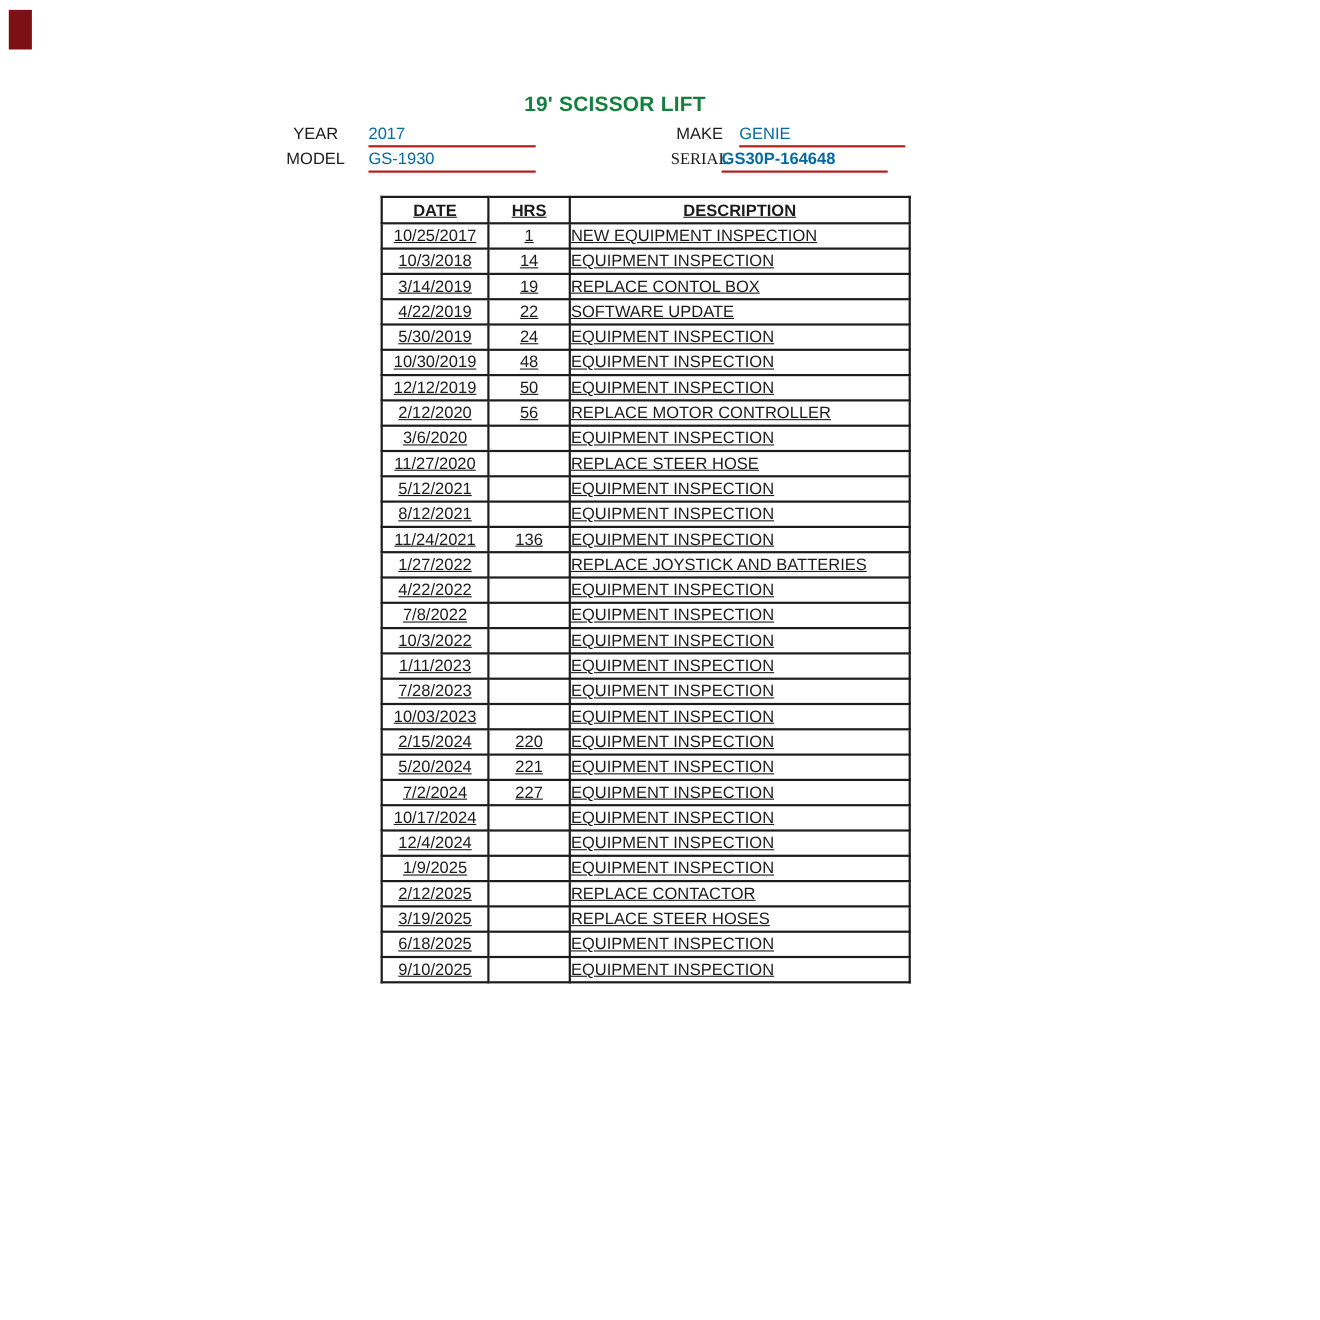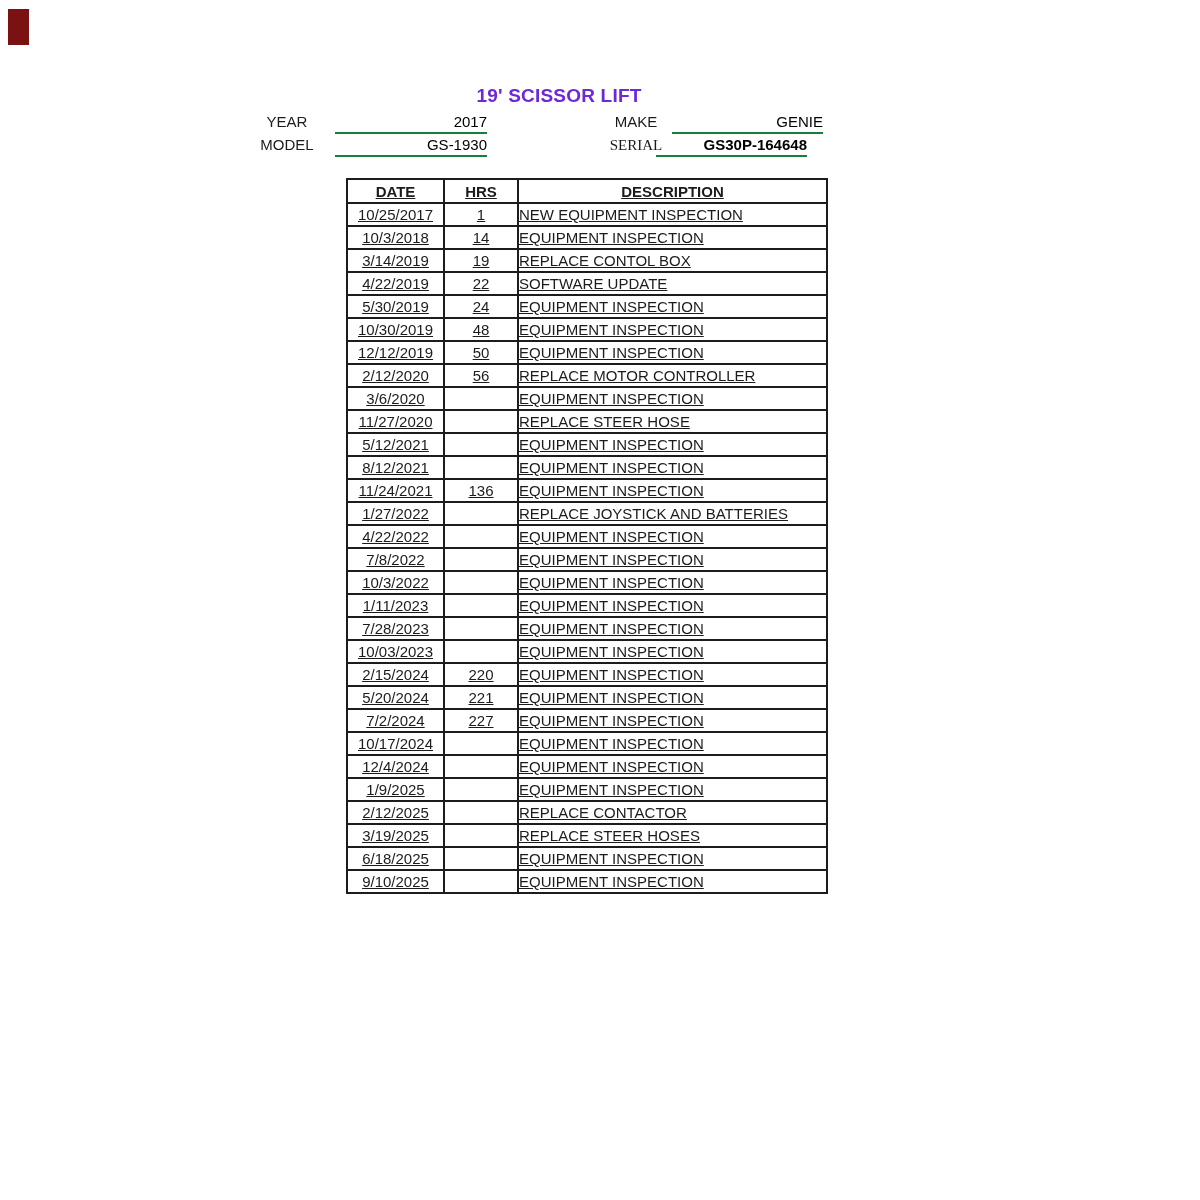--- a/index.html
+++ b/index.html
@@ -23,39 +23,39 @@
   .title {
     position: absolute;
     left: 259px;
     top: 85px;
     width: 600px;
     margin: 0;
     text-align: center;
     font-size: 19px;
     font-weight: bold;
     letter-spacing: 0.2px;
-    color: #6d28d9;
+    color: #15803d;
   }
   .field-row {
     position: absolute;
     height: 22px;
     font-size: 15px;
     line-height: 20px;
   }
   .field-label {
     position: absolute;
     width: 80px;
     text-align: center;
     color: #1b1b1b;
   }
   .field-value {
     position: absolute;
-    text-align: right;
-    border-bottom: 2px solid #15803d;
-    color: #000000;
+    text-align: left;
+    border-bottom: 2px solid #b91c1c;
+    color: #0369a1;
   }
   .lbl-year   { left: 247px; top: 112px; }
   .lbl-model  { left: 247px; top: 135px; }
   .lbl-make   { left: 596px; top: 112px; }
   .lbl-serial { left: 596px; top: 135px; font-family: Liberation Serif, serif; }
   .val-year   { left: 335px; top: 112px; width: 152px; }
   .val-model  { left: 335px; top: 135px; width: 152px; }
   .val-make   { left: 672px; top: 112px; width: 151px; }
   .val-serial { left: 656px; top: 135px; width: 151px; font-weight: bold; }
 

